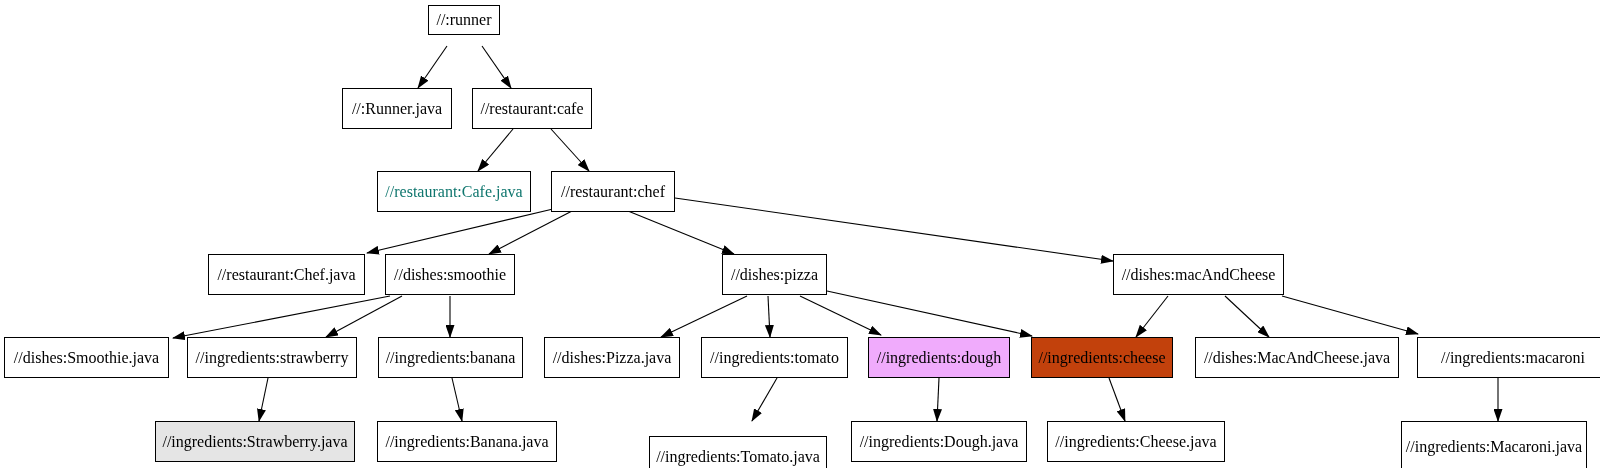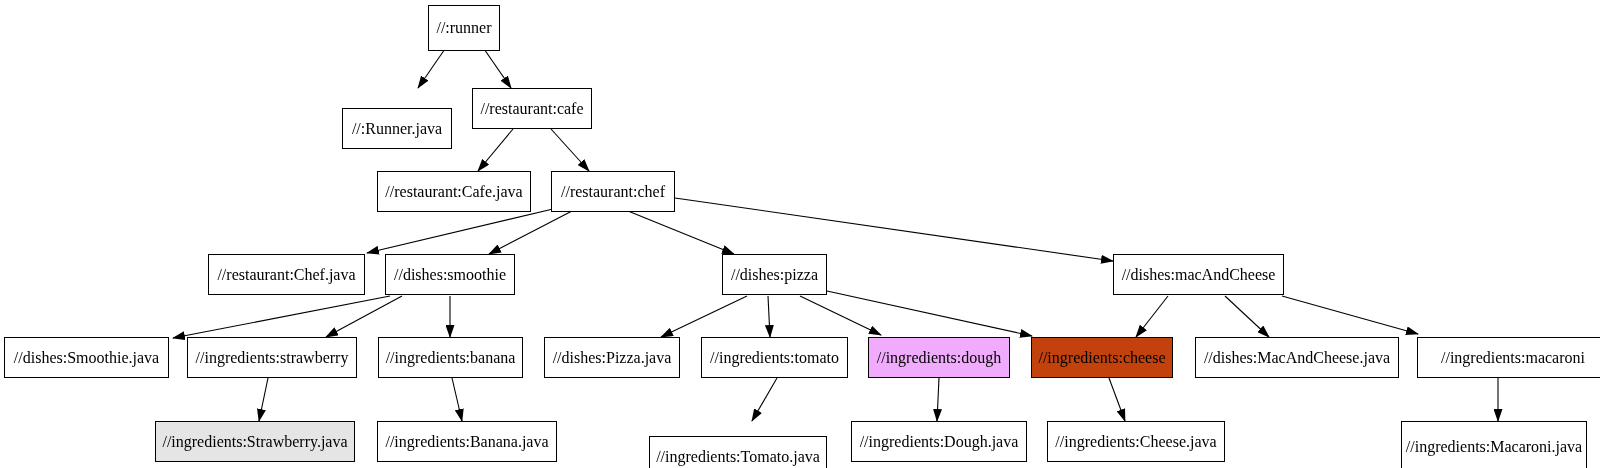--- a/index.html
+++ b/index.html
@@ -76,30 +76,30 @@
         <line class="edge" x1="1282" y1="296" x2="1418" y2="334" stroke="#000000" marker-end="url(#arrowhead)"></line>
         <line class="edge" x1="268" y1="378" x2="259" y2="421" stroke="#000000" marker-end="url(#arrowhead)"></line>
         <line class="edge" x1="452" y1="378" x2="462" y2="421" stroke="#000000" marker-end="url(#arrowhead)"></line>
         <line class="edge" x1="777" y1="378" x2="752" y2="421" stroke="#000000" marker-end="url(#arrowhead)"></line>
         <line class="edge" x1="939" y1="378" x2="937" y2="421" stroke="#000000" marker-end="url(#arrowhead)"></line>
         <line class="edge" x1="1109" y1="378" x2="1125" y2="421" stroke="#000000" marker-end="url(#arrowhead)"></line>
         <line class="edge" x1="1498" y1="378" x2="1498" y2="421" stroke="#000000" marker-end="url(#arrowhead)"></line>
       </g>
   </svg>
   <div id="node-layer">
-      <div class="node" style="left: 428px; top: 5px; width: 72px; height: 46px; background: rgb(255, 255, 255); border-color: rgb(0, 0, 0); color: rgb(0, 0, 0);">
+      <div class="node" style="left: 428px; top: 5px; width: 72px; height: 30px; background: rgb(255, 255, 255); border-color: rgb(0, 0, 0); color: rgb(0, 0, 0);">
         <span>//:runner</span>
       </div>
-      <div class="node" style="left: 342px; top: 88px; width: 110px; height: 41px; background: rgb(255, 255, 255); border-color: rgb(0, 0, 0); color: rgb(0, 0, 0); margin-top: 20px;">
+      <div class="node" style="left: 342px; top: 88px; width: 110px; height: 41px; background: rgb(255, 255, 255); border-color: rgb(0, 0, 0); color: rgb(0, 0, 0);">
         <span>//:Runner.java</span>
       </div>
       <div class="node" style="left: 472px; top: 88px; width: 120px; height: 41px; background: rgb(255, 255, 255); border-color: rgb(0, 0, 0); color: rgb(0, 0, 0);">
         <span>//restaurant:cafe</span>
       </div>
-      <div class="node" style="left: 377px; top: 171px; width: 154px; height: 41px; background: rgb(255, 255, 255); border-color: rgb(0, 0, 0); color: #000000;">
+      <div class="node" style="left: 377px; top: 171px; width: 154px; height: 41px; background: rgb(255, 255, 255); border-color: rgb(0, 0, 0); color: #0f766e;">
         <span>//restaurant:Cafe.java</span>
       </div>
       <div class="node" style="left: 551px; top: 171px; width: 124px; height: 41px; background: rgb(255, 255, 255); border-color: rgb(0, 0, 0); color: rgb(0, 0, 0);">
         <span>//restaurant:chef</span>
       </div>
       <div class="node" style="left: 208px; top: 254px; width: 157px; height: 41px; background: rgb(255, 255, 255); border-color: rgb(0, 0, 0); color: rgb(0, 0, 0);">
         <span>//restaurant:Chef.java</span>
       </div>
       <div class="node" style="left: 385px; top: 254px; width: 130px; height: 41px; background: rgb(255, 255, 255); border-color: rgb(0, 0, 0); color: rgb(0, 0, 0);">
         <span>//dishes:smoothie</span>

